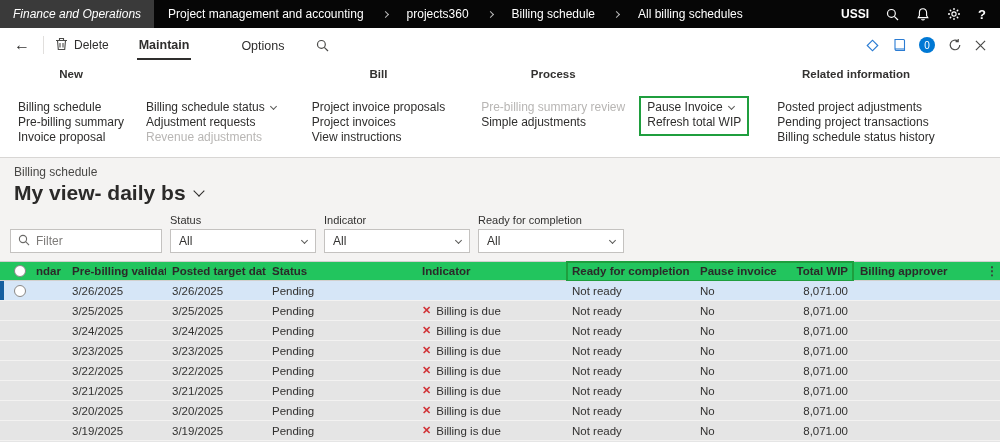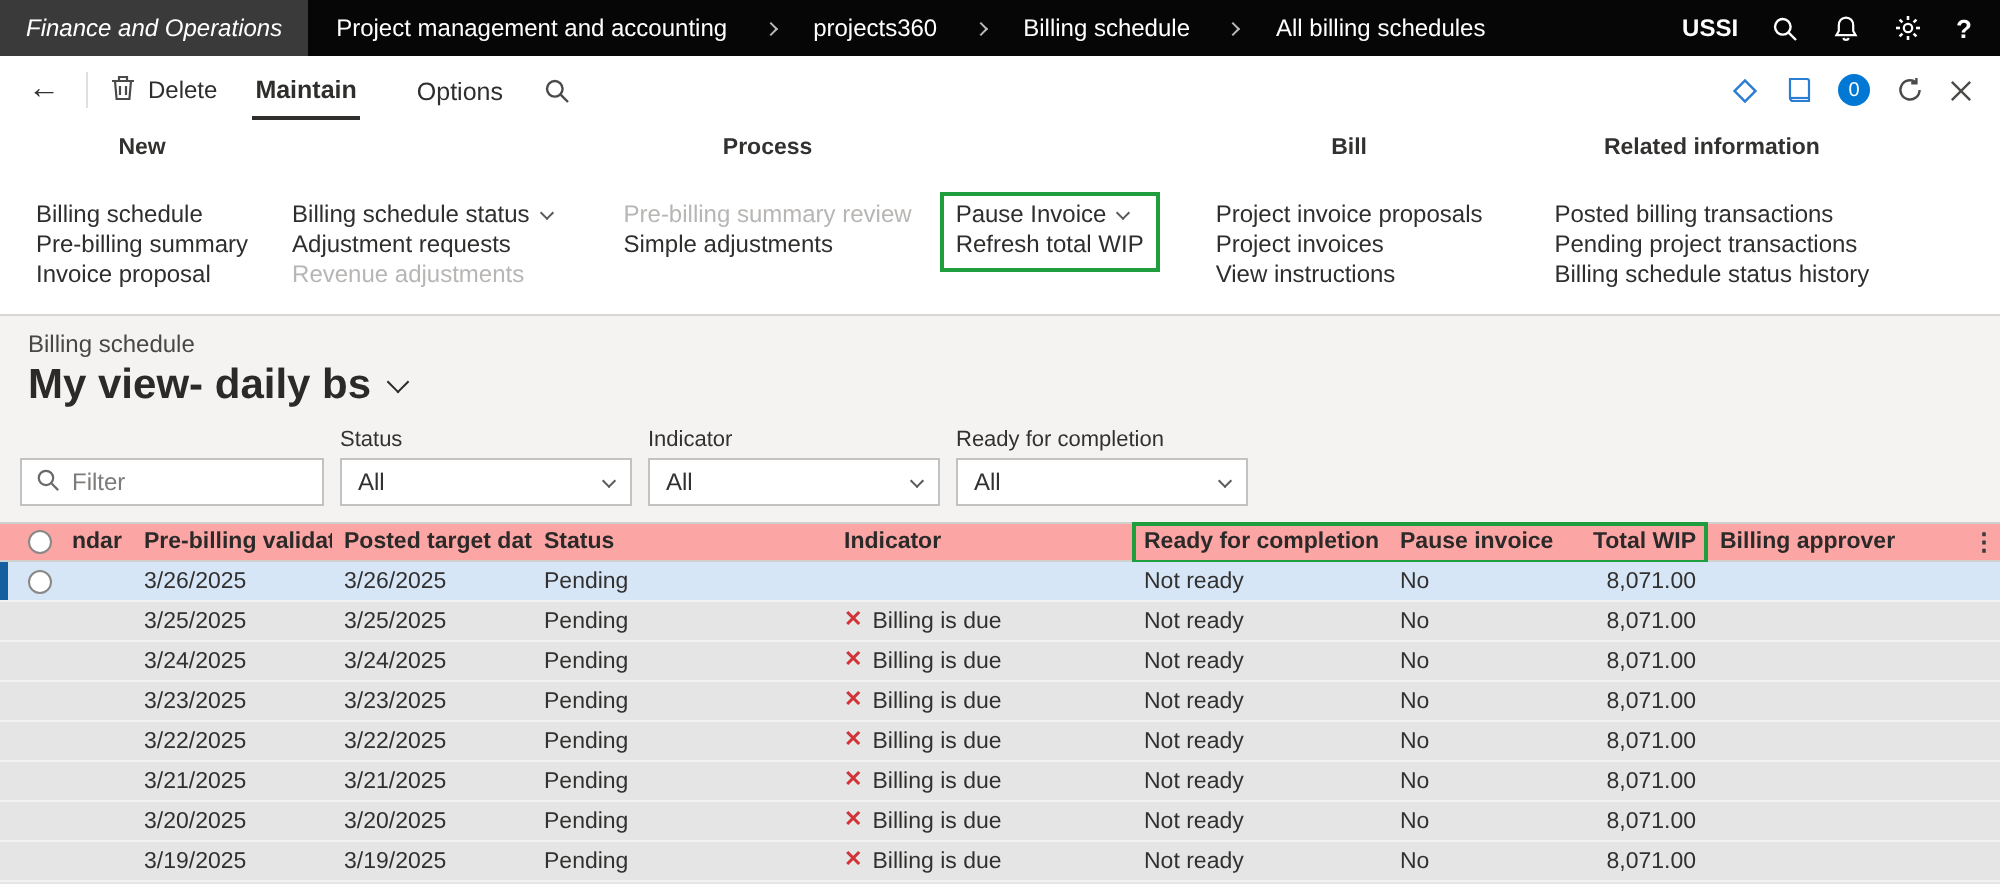--- a/index.html
+++ b/index.html
@@ -18,21 +18,21 @@
   .sep { width:5px; height:5px; border-right:1.4px solid #b9b9b9; border-bottom:1.4px solid #b9b9b9; transform:rotate(-45deg); flex:0 0 auto; }
   .topbar-right { margin-left:auto; display:flex; align-items:center; gap:17px; padding-right:14px;font-weight:bold; }
   .tb-icon { display:flex; align-items:center; cursor:pointer; }
   .tb-help { color:#fff; font-size:13px; cursor:pointer; }
 
   
   .tabrow { height:34px; background:#fff; display:flex; align-items:center; padding:0 10px; }
   .back { font-size:16px; color:#323130; margin:0 6px 0 4px; cursor:pointer; line-height:1; }
   .tr-divider { width:1px; height:18px; background:#e1dfdd; margin:0 7px; }
   .delete-btn { display:flex; align-items:center; gap:6px; cursor:pointer; padding:0 4px; color:#2f2e2d; }
-  .tab { margin:0 13px; padding:8px 2px 6px; cursor:pointer; font-size:12.5px; color:#2f2e2d; }
+  .tab { margin:0 24px; padding:8px 2px 6px; cursor:pointer; font-size:12.5px; color:#2f2e2d; }
   .tab.active { font-weight:bold; border-bottom:2px solid #2f2e2d; }
   .search-btn { margin-left:6px; cursor:pointer; display:flex; }
   .tabrow-right { margin-left:auto; display:flex; align-items:center; gap:13px; padding-right:4px; }
   .badge0 { min-width:16px; height:16px; border-radius:8px; background:#0078d4; color:#fff; font-size:10px; display:flex; align-items:center; justify-content:center; padding:0 3px; cursor:pointer; }
 
   
   .ribbon { background:#fff; display:flex; padding:6px 0 12px 18px; }
   .rgroup { display:flex; margin-right:14px; }
   .rcol { display:flex; flex-direction:column; margin-right:22px; }
   .rcol-title { height:16px; font-size:11.5px; font-weight:bold; color:#323130; text-align:center; margin-bottom:16px; white-space:nowrap; }
@@ -51,21 +51,21 @@
   .filterbar { margin:9px 0 0 10px; display:flex; align-items:flex-end; gap:8px; }
   .qfilter { position:relative; width:152px; height:24px; background:#fff; border:1px solid #c4c2c0; display:flex; align-items:center; padding:0 7px; gap:6px; }
   .qfilter input { border:none; outline:none; width:100%; font-size:12px; background:transparent; font-family:"Liberation Sans", sans-serif; color:#323130; }
   .qfilter input::placeholder { color:#7d7b79; }
   .fgroup { display:flex; flex-direction:column; }
   .flabel { font-size:11px; color:#323130; margin-bottom:3px; }
   .combo { width:146px; height:24px; background:#fff; border:1px solid #c4c2c0; display:flex; align-items:center; justify-content:space-between; padding:0 8px; cursor:pointer; font-size:12px; color:#323130; }
 
   
   .grid { margin-top:8px; background:#fff; position:relative; }
-  .ghead { display:flex; height:20px; align-items:center; font-weight:bold; font-size:11.5px; color:#2b2a29; border-top:1px solid #d2d0ce; border-bottom:1px solid #d2d0ce; position:relative; background:#fca5a5; }
+  .ghead { display:flex; height:20px; align-items:center; font-weight:bold; font-size:11.5px; color:#2b2a29; border-top:1px solid #d2d0ce; border-bottom:1px solid #d2d0ce; position:relative; background:#22c55e; }
   .grow { display:flex; height:20px; align-items:center; font-size:11.5px; color:#323130; background:#e5e5e5; border-bottom:1px solid #f3f2f1; position:relative; cursor:pointer; }
   .grow.selected { background:#d6e6f7;justify-content:center; }
   .grow.selected::before { content:""; position:absolute; left:0; top:0; bottom:0; width:4px; background:#155fa0; }
   .cell { padding:0 6px; white-space:nowrap; overflow:hidden; flex:0 0 auto; }
   .c-radio { width:34px; padding:0 0 0 14px; display:flex; align-items:center; }
   .c-ndar { width:32px; padding:0 2px; }
   .c-pre { width:100px; }
   .c-posted { width:100px; }
   .c-status { width:150px; }
   .c-ind { width:150px; display:flex; align-items:center; gap:5px; }
@@ -198,20 +198,36 @@
             <span>Adjustment requests</span>
           </div>
           <div class="ritem disabled">
             <span>Revenue adjustments</span>
           </div>
         </div>
       </div>
     </div>
     <div class="rgroup">
       <div class="rcol">
+        <div class="rcol-title">Bill</div>
+        <div class="items-wrap">
+          <div class="ritem">
+            <span>Project invoice proposals</span>
+          </div>
+          <div class="ritem">
+            <span>Project invoices</span>
+          </div>
+          <div class="ritem">
+            <span>View instructions</span>
+          </div>
+        </div>
+      </div>
+    </div>
+    <div class="rgroup">
+      <div class="rcol">
         <div class="rcol-title">Process</div>
         <div class="items-wrap">
           <div class="ritem disabled">
             <span>Pre-billing summary review</span>
           </div>
           <div class="ritem">
             <span>Simple adjustments</span>
           </div>
         </div>
       </div>
@@ -223,40 +239,24 @@
             <span class="chev"></span>
           </div>
           <div class="ritem">
             <span>Refresh total WIP</span>
           </div>
         </div>
       </div>
     </div>
     <div class="rgroup">
       <div class="rcol">
-        <div class="rcol-title">Bill</div>
-        <div class="items-wrap">
-          <div class="ritem">
-            <span>Project invoice proposals</span>
-          </div>
-          <div class="ritem">
-            <span>Project invoices</span>
-          </div>
-          <div class="ritem">
-            <span>View instructions</span>
-          </div>
-        </div>
-      </div>
-    </div>
-    <div class="rgroup">
-      <div class="rcol">
         <div class="rcol-title">Related information</div>
         <div class="items-wrap">
           <div class="ritem">
-            <span>Posted billing transactions</span>
+            <span>Posted project adjustments</span>
           </div>
           <div class="ritem">
             <span>Pending project transactions</span>
           </div>
           <div class="ritem">
             <span>Billing schedule status history</span>
           </div>
         </div>
       </div>
     </div>

